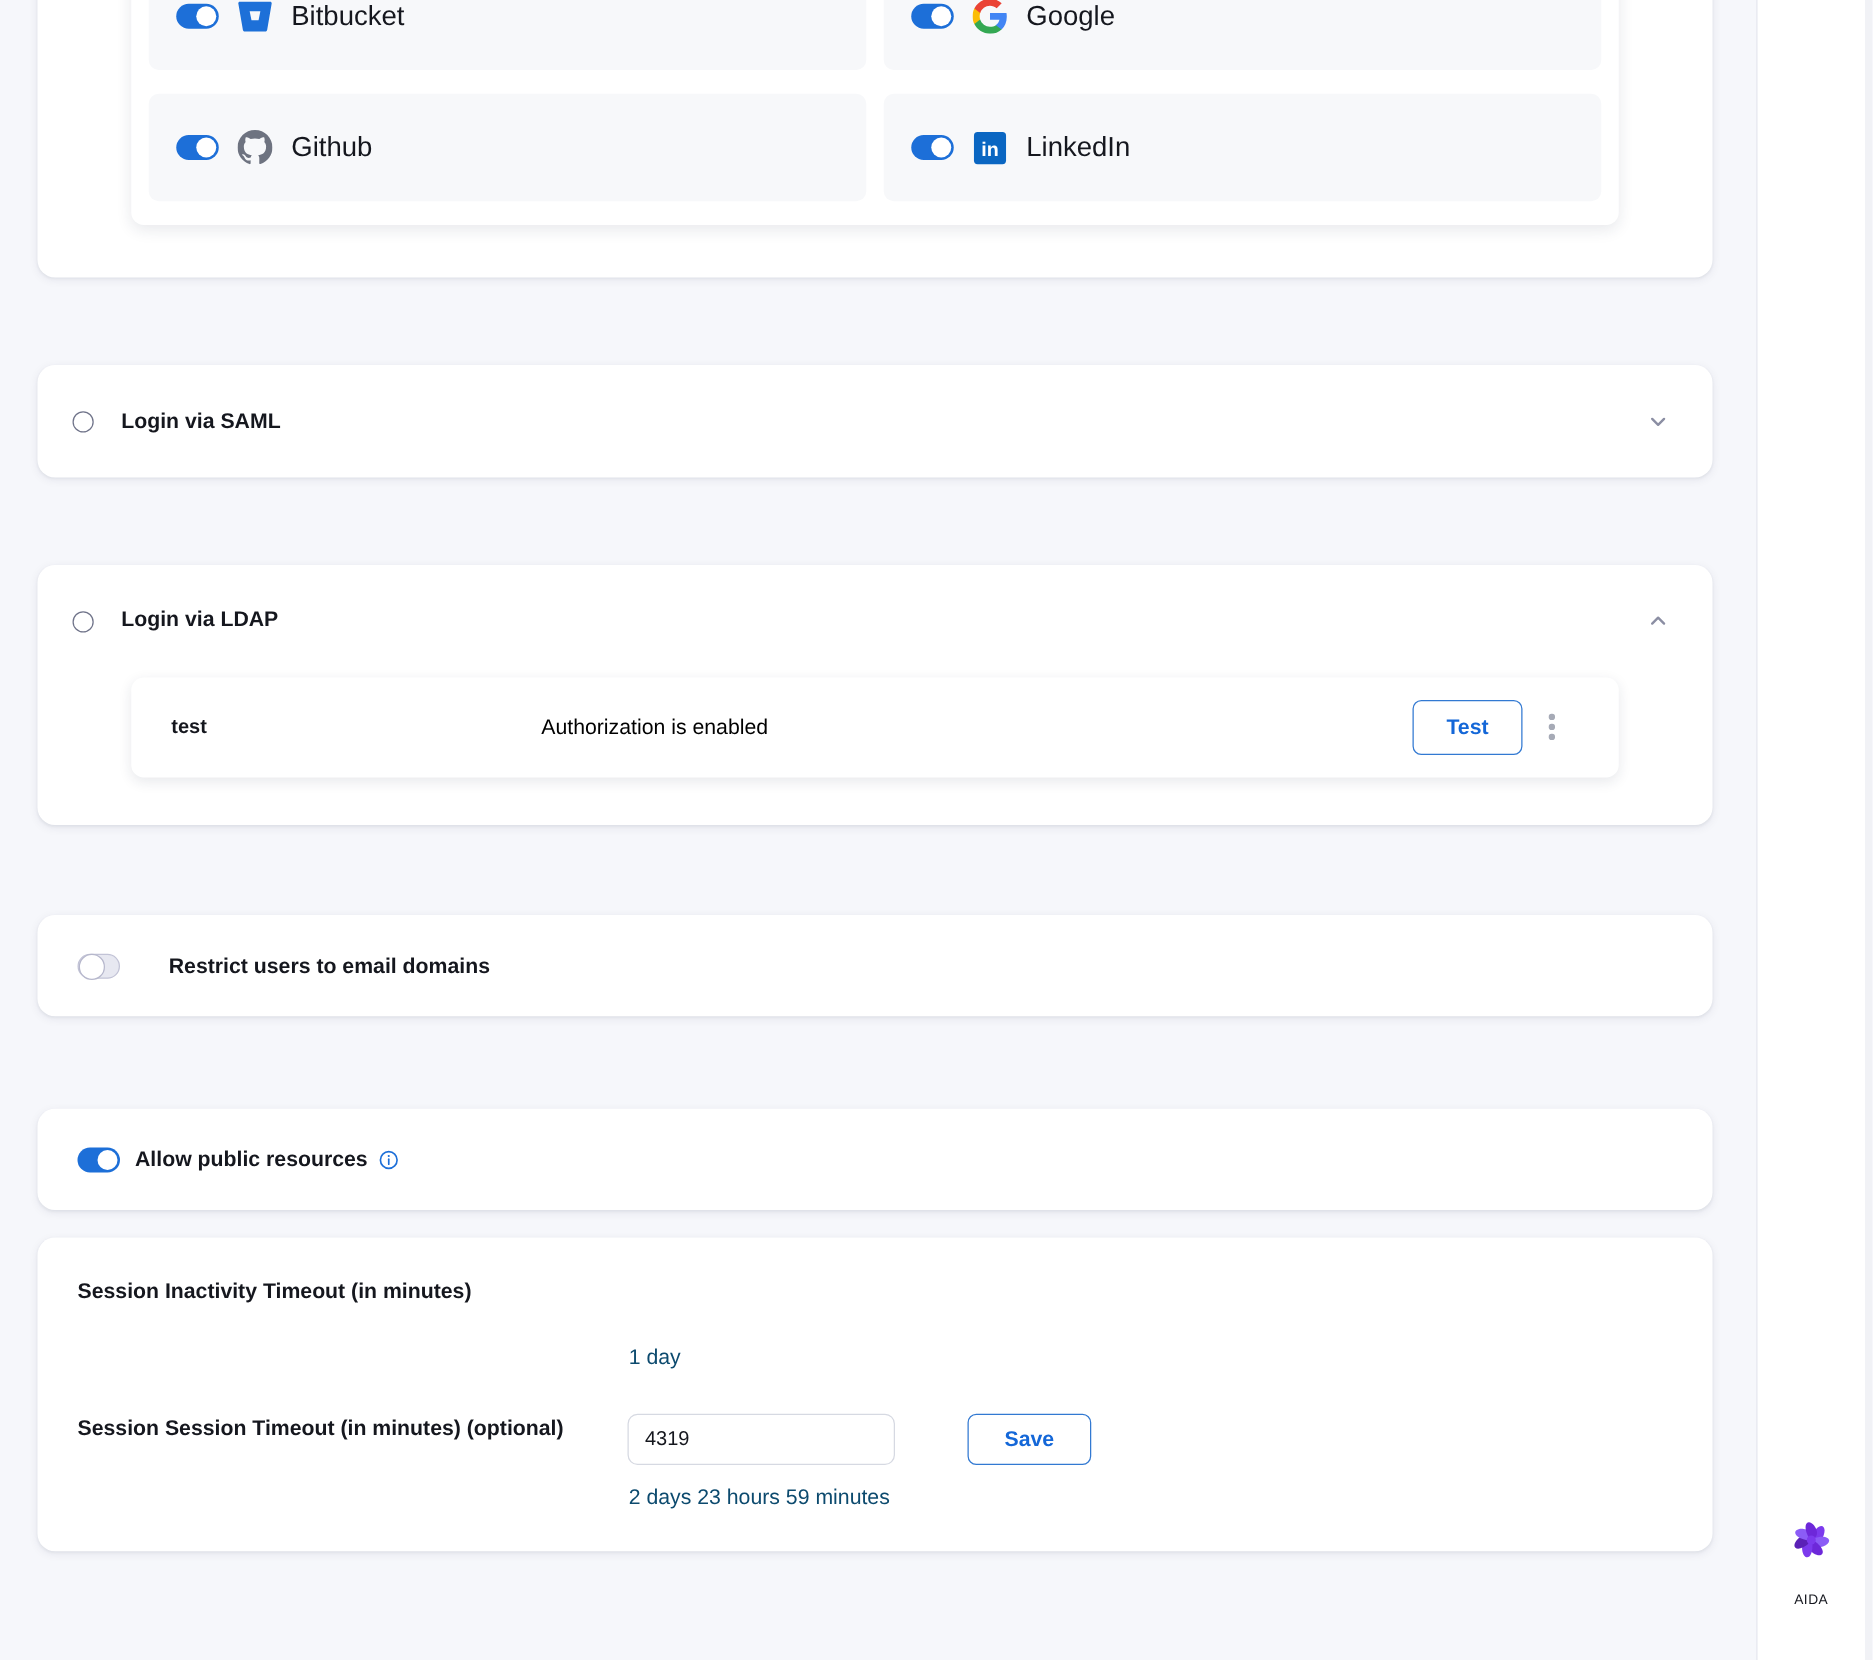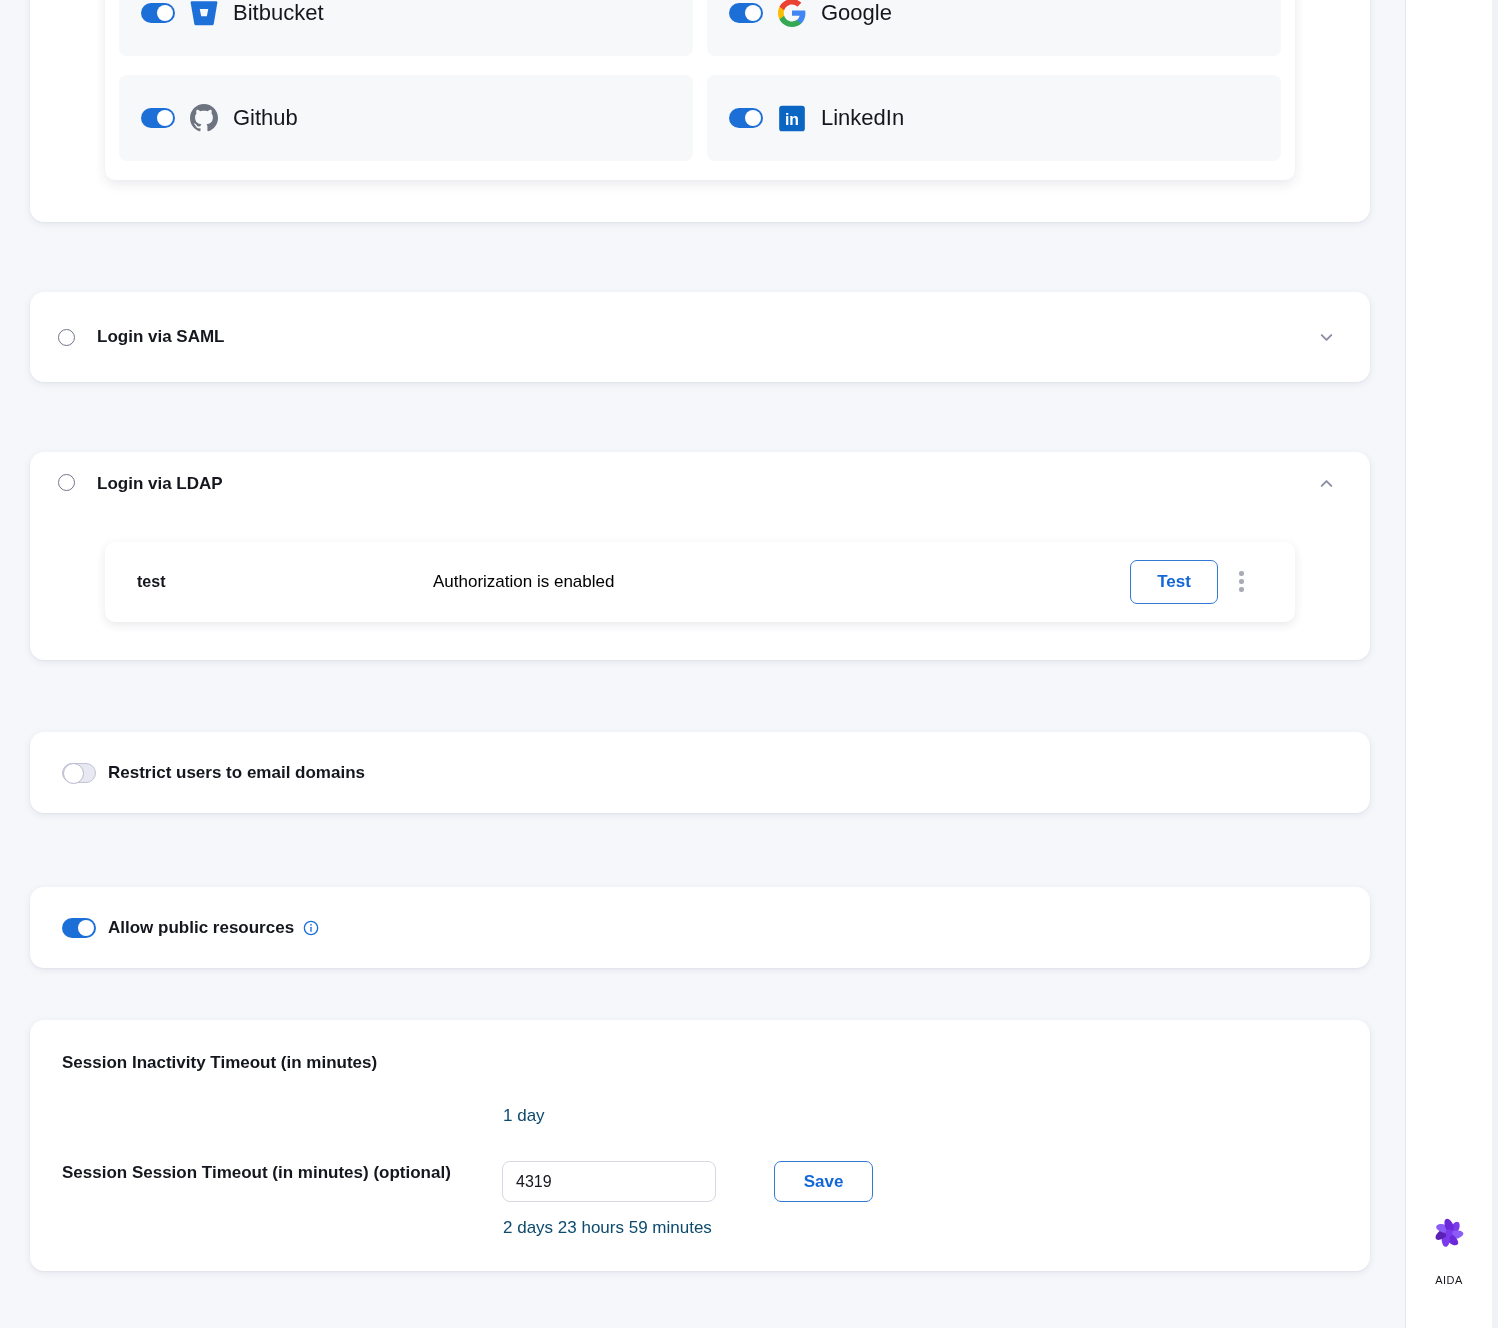--- a/index.html
+++ b/index.html
@@ -46,43 +46,43 @@
   
   .saml-card { top:292px; height:90px; display:flex; align-items:center; padding:0 34px 0 28px; }
   .radio {
     width:17px; height:17px; border:1.5px solid #70748a; border-radius:50%;
     background:transparent; flex:none; cursor:pointer;
   }
   .sec-title { font-size:17px; font-weight:700; margin-left:22px; }
   .chev { margin-left:auto; display:flex; cursor:pointer; }
   
   .ldap-card { top:452px; height:208px; }
-  .ldap-head { position:absolute; left:28px; right:34px; top:22px; display:flex; align-items:flex-start; }
+  .ldap-head { position:absolute; left:28px; right:34px; top:34px; display:flex; align-items:flex-end; }
   .ldap-row {
     position:absolute; left:75px; top:90px; width:1190px; height:80px;
     background:#fff; border-radius:10px;
     box-shadow:0 3px 10px rgba(25,35,65,0.10);
   }
   .ldap-name { position:absolute; left:32px; top:31px; font-size:16px; font-weight:700; }
   .ldap-status { position:absolute; left:328px; top:30px; font-size:17px; color:#000000; }
   .btn-outline {
     background:#fff; border:1.5px solid #3279d2; color:#1467d8;
     border-radius:7px; font-weight:700; font-size:17px;
     font-family:"Liberation Sans", sans-serif; cursor:pointer;
   }
   .test-btn { position:absolute; left:1025px; top:18px; width:88px; height:44px; }
   .kebab { position:absolute; left:1132px; top:27px; display:flex; flex-direction:column; gap:3.5px; cursor:pointer; padding:2px; }
   .kebab i { width:4.5px; height:4.5px; border-radius:50%; background:#a6aab6; }
   
-  .restrict-card { top:732px; height:81px; display:flex; align-items:center; padding:0 32px; }
+  .restrict-card { top:732px; height:81px; display:flex; align-items:center; padding:0 32px;gap:27px; }
   .public-card   { top:887px; height:81px; display:flex; align-items:center; padding:0 32px; }
   .tgl-row-label { font-size:17px; font-weight:700; margin-left:12px; }
   .info-icon { margin-left:9px; display:flex; cursor:pointer; }
   
-  .session-card { top:1020px; height:251px; }
+  .session-card { top:990px; height:251px; }
   .s-label { position:absolute; left:32px; font-size:17px; font-weight:700; line-height:34px; }
   .s-label1 { top:26px; }
   .s-label2 { top:136px; width:395px; }
   .s-input {
     position:absolute; left:472px; width:214px; height:41px;
     border:1px solid #d6d9e2; border-radius:8px; background:#fff;
     font-size:16px; color:#15171e; padding:0 13px;
     font-family:"Liberation Sans", sans-serif;
   }
   .s-input1 { top:29px; }

